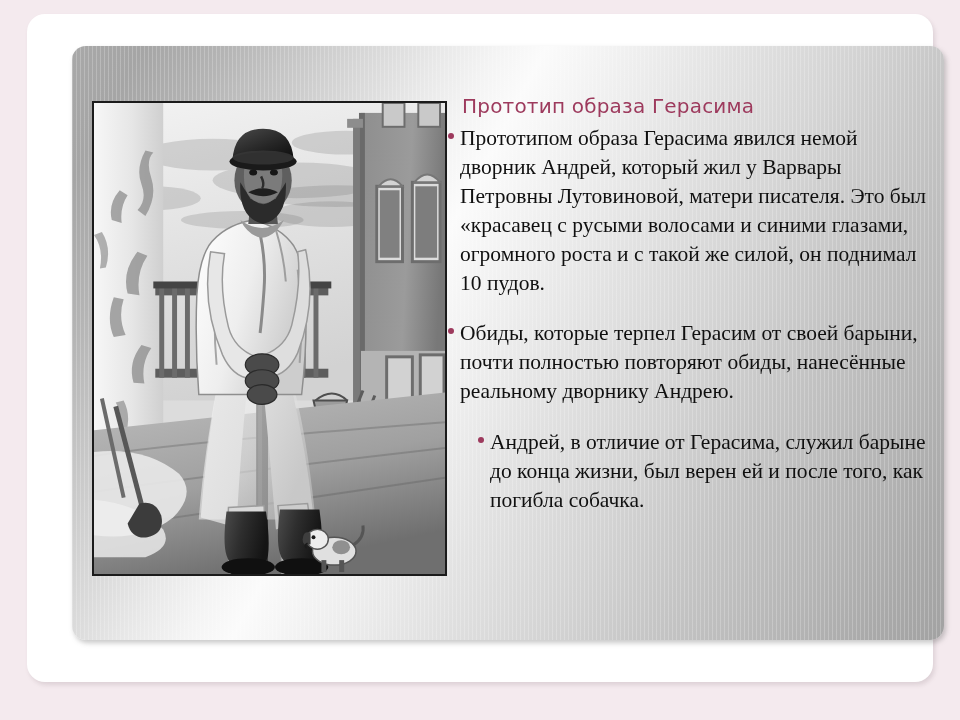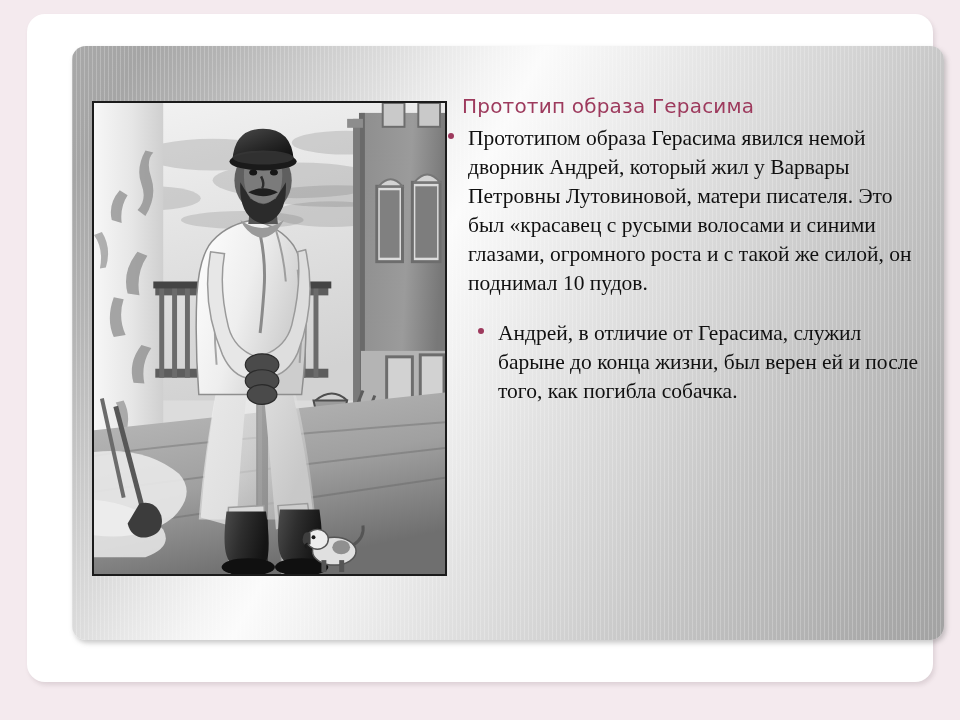--- a/index.html
+++ b/index.html
@@ -97,21 +97,21 @@
     position: absolute;
     left: 376px;
     top: 78px;
     width: 484px;
     color: #101010;
     font-size: 21.5px;
     line-height: 1.345;
   }
   .bullet-para {
     position: relative;
-    padding-left: 20px;
+    padding-left: 12px;
     margin: 0 0 22px 0;
     text-indent: 0;
   }
   .bullet-para:last-child { margin-bottom: 0; margin-left: 30px; }
   .bullet-dot {
     position: absolute;
     left: 0px;
     top: 9px;
     width: 6px;
     height: 6px;
@@ -344,20 +344,24 @@
 
     <h1 id="slide-title">Прототип образа Герасима</h1>
 
     <div id="body-block">
 
       <div class="bullet-para">
         <span class="bullet-dot"></span>
         <span class="bullet-text">Прототипом образа Герасима явился немой дворник Андрей, который жил у Варвары Петровны Лутовиновой, матери писателя. Это был «красавец с русыми волосами и синими глазами, огромного роста и с такой же силой, он поднимал 10 пудов.</span>
       </div>
 
+      <div class="bullet-para">
+        <span class="bullet-dot"></span>
+        <span class="bullet-text">Обиды, которые терпел Герасим от своей барыни, почти полностью повторяют обиды, нанесённые реальному дворнику Андрею.</span>
+      </div>
 
       <div class="bullet-para">
         <span class="bullet-dot"></span>
         <span class="bullet-text">Андрей, в отличие от Герасима, служил барыне до конца жизни, был верен ей и после того, как погибла собачка.</span>
       </div>
 
     </div>
   </div>
 </div>
 

